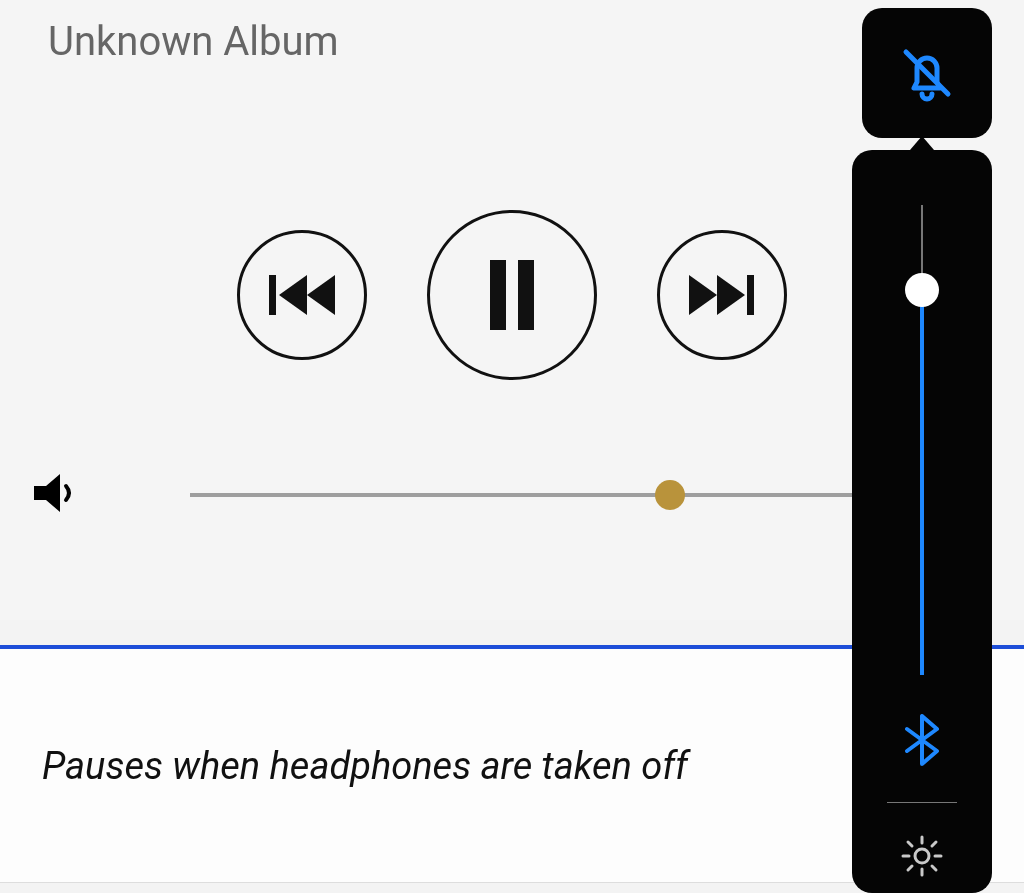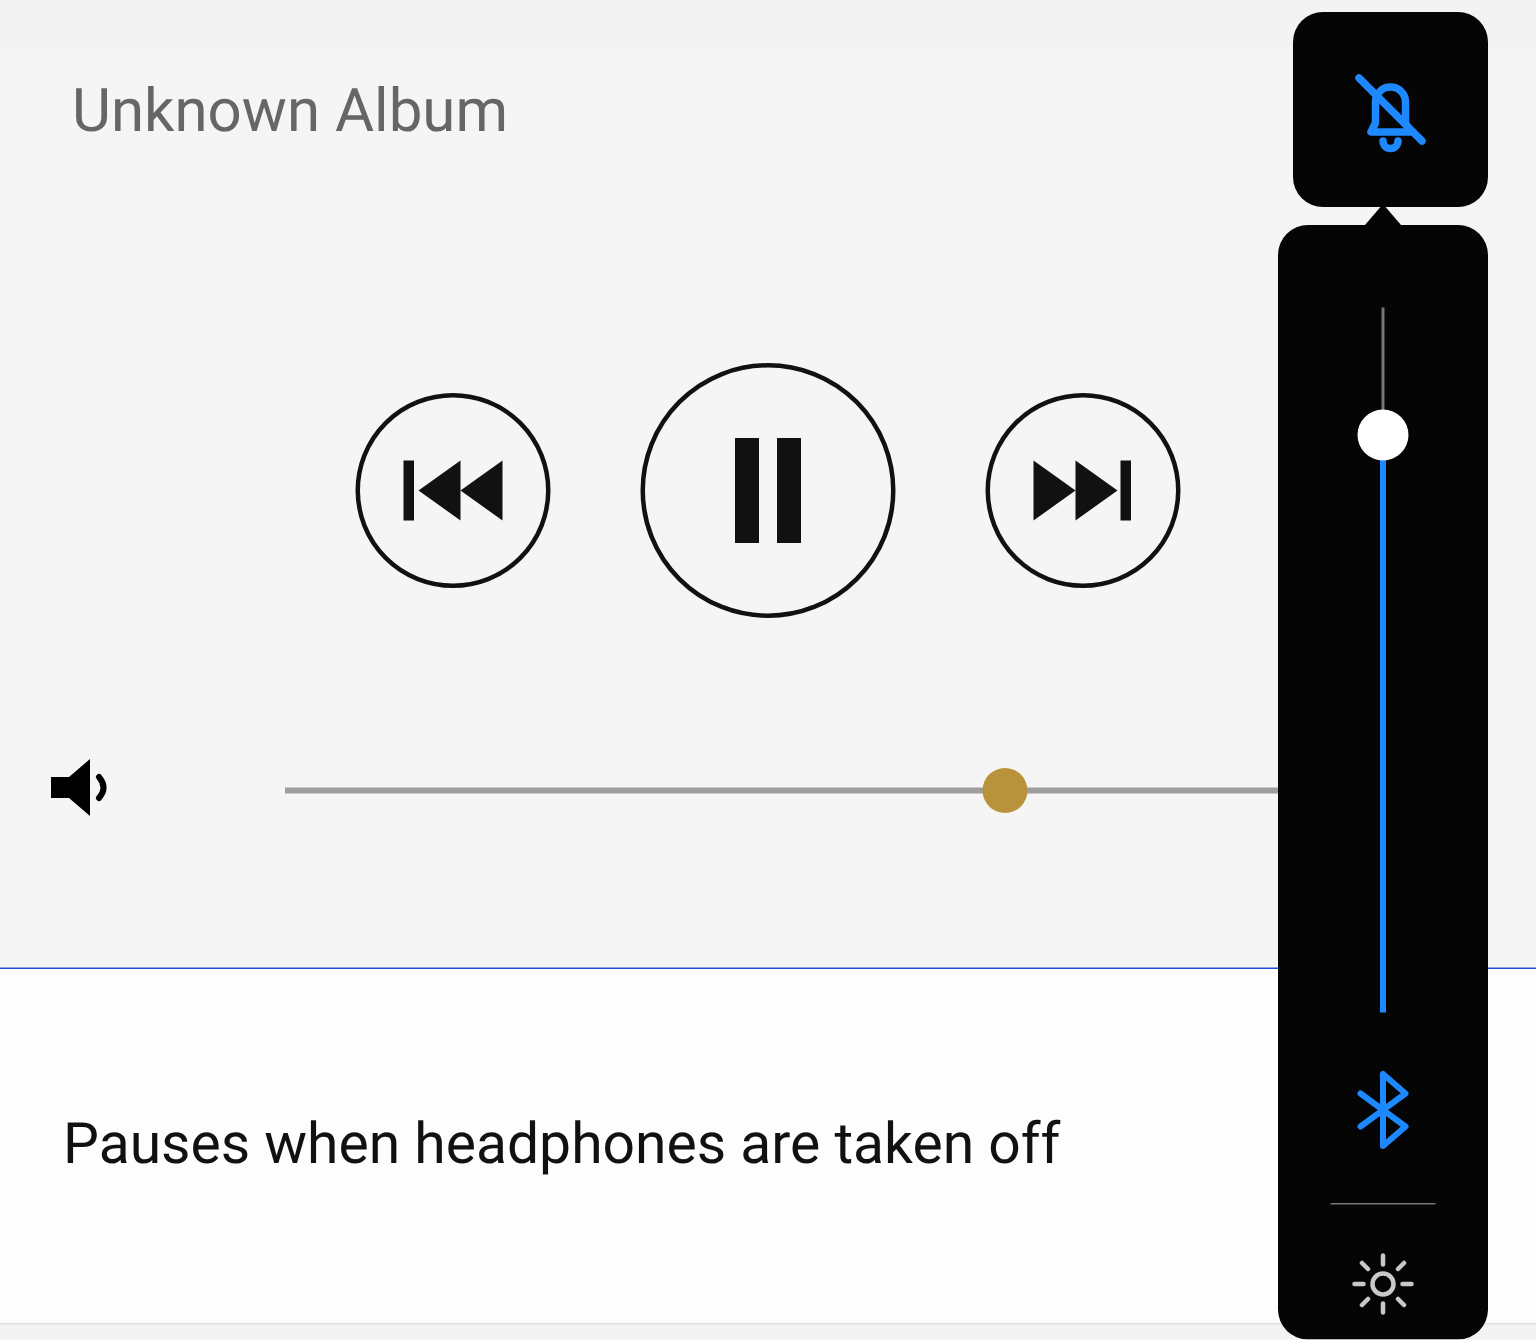--- a/index.html
+++ b/index.html
@@ -6,21 +6,20 @@
   html, body { width: 1024px; height: 893px; overflow: hidden; font-family: -apple-system, Roboto, "Helvetica Neue", Arial, sans-serif; }
   body { background: #f3f3f3; position: relative; }
 
   
   .player {
     position: absolute;
     left: 0; top: 0;
     width: 1024px; height: 620px;
     background: #f5f5f5;
     padding-top: 0;
-    margin-top: 32px;
   }
   .album-title {
     position: absolute;
     left: 48px; top: 18px;
     font-size: 40px;
     color: #666;
     font-weight: 400;
   }
 
   .controls {
@@ -68,23 +67,24 @@
     transform: translate(-50%, -50%);
   }
 
   
   .settings-card {
     position: absolute;
     left: 0; right: 0;
     top: 645px;
     height: 238px;
     background: #fdfdfd;
-    border-top: 1px solid #1d4ed8;
+    border-top: 4px solid #1d4ed8;
     border-bottom: 1px solid #ddd;
     padding: 95px 42px 0 42px;
+    font-style: italic;
   }
   .settings-card .row-text {
     font-size: 38px;
     color: #111;
   }
 
   
   .dnd-pill {
     position: absolute;
     right: 32px; top: 8px;

